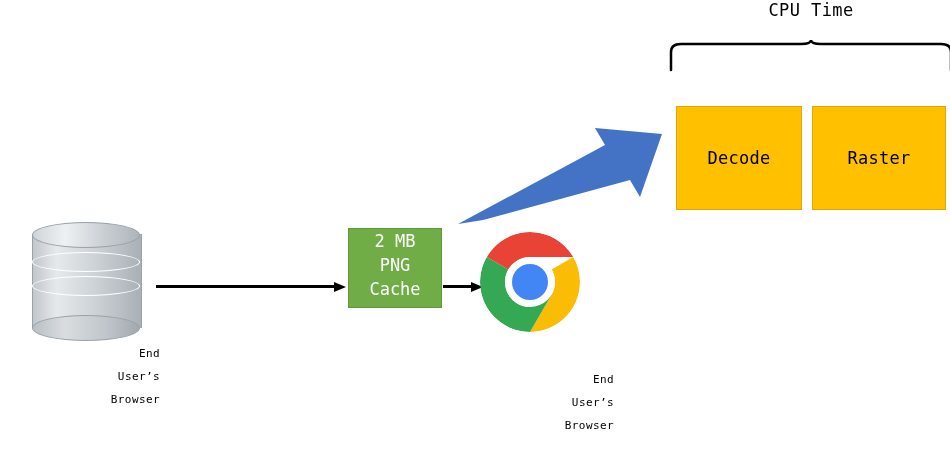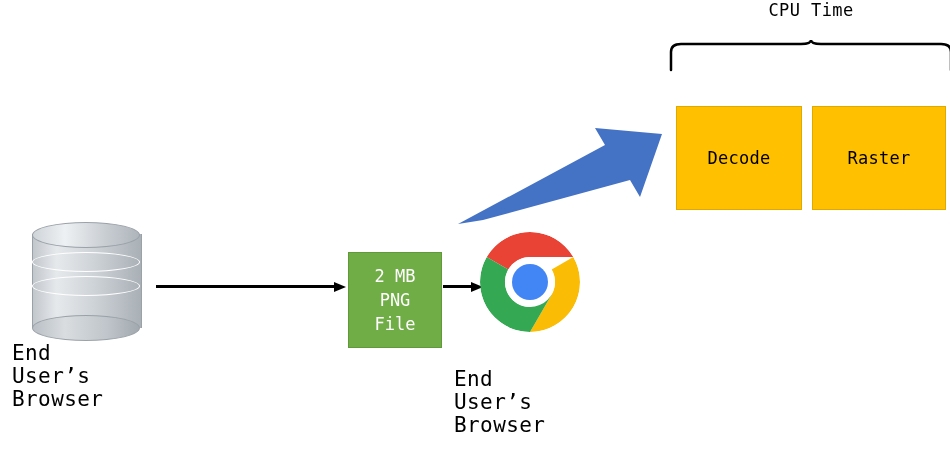--- a/index.html
+++ b/index.html
@@ -67,22 +67,22 @@
     border-radius: 50%;
     border: 1px solid #ffffff;
     box-sizing: border-box;
     background: transparent;
   }
   .db-ring.r1 { top: 30px; }
   .db-ring.r2 { top: 54px; }
 
   
   .caption {
-    text-align: left;
-    font-size: 21px;
+    text-align: right;
+    font-size: 11px;
     line-height: 23px;
     letter-spacing: 0.4px;
   }
   .cache-caption {
     left: 12px;
     top: 342px;
     width: 148px;
   }
   .browser-caption {
     left: 454px;
@@ -132,33 +132,31 @@
     border-top: 5px solid transparent;
     border-bottom: 5px solid transparent;
     border-left: 12px solid #000000;
   }
 
   
   .png-box {
     left: 348px;
     top: 228px;
     width: 94px;
-    height: 96px;
+    height: 80px;
     background: #70ad47;
     border: 1px solid #5f9a3a;
     box-sizing: border-box;
     color: #ffffff;
     font-size: 17px;
     line-height: 24px;
     text-align: center;
     display: flex;
     flex-direction: column;
     align-items: center;
-    justify-content: center;
-    margin-top: 24px;
   }
 
   
   .chrome {
     left: 480px;
     top: 232px;
     width: 100px;
     height: 100px;
   }
 
@@ -223,21 +221,21 @@
   </div>
 
   <div class="abs line-arrow">
     <div class="shaft"></div>
     <div class="head"></div>
   </div>
 
   <div class="abs png-box">
     <div>2 MB</div>
     <div>PNG</div>
-    <div>File</div>
+    <div>Cache</div>
   </div>
 
   <div class="abs line-arrow2">
     <div class="shaft"></div>
     <div class="head"></div>
   </div>
 
   <div class="abs chrome">
     <svg viewBox="0 0 100 100" width="100" height="100" aria-hidden="true">
       <defs>

